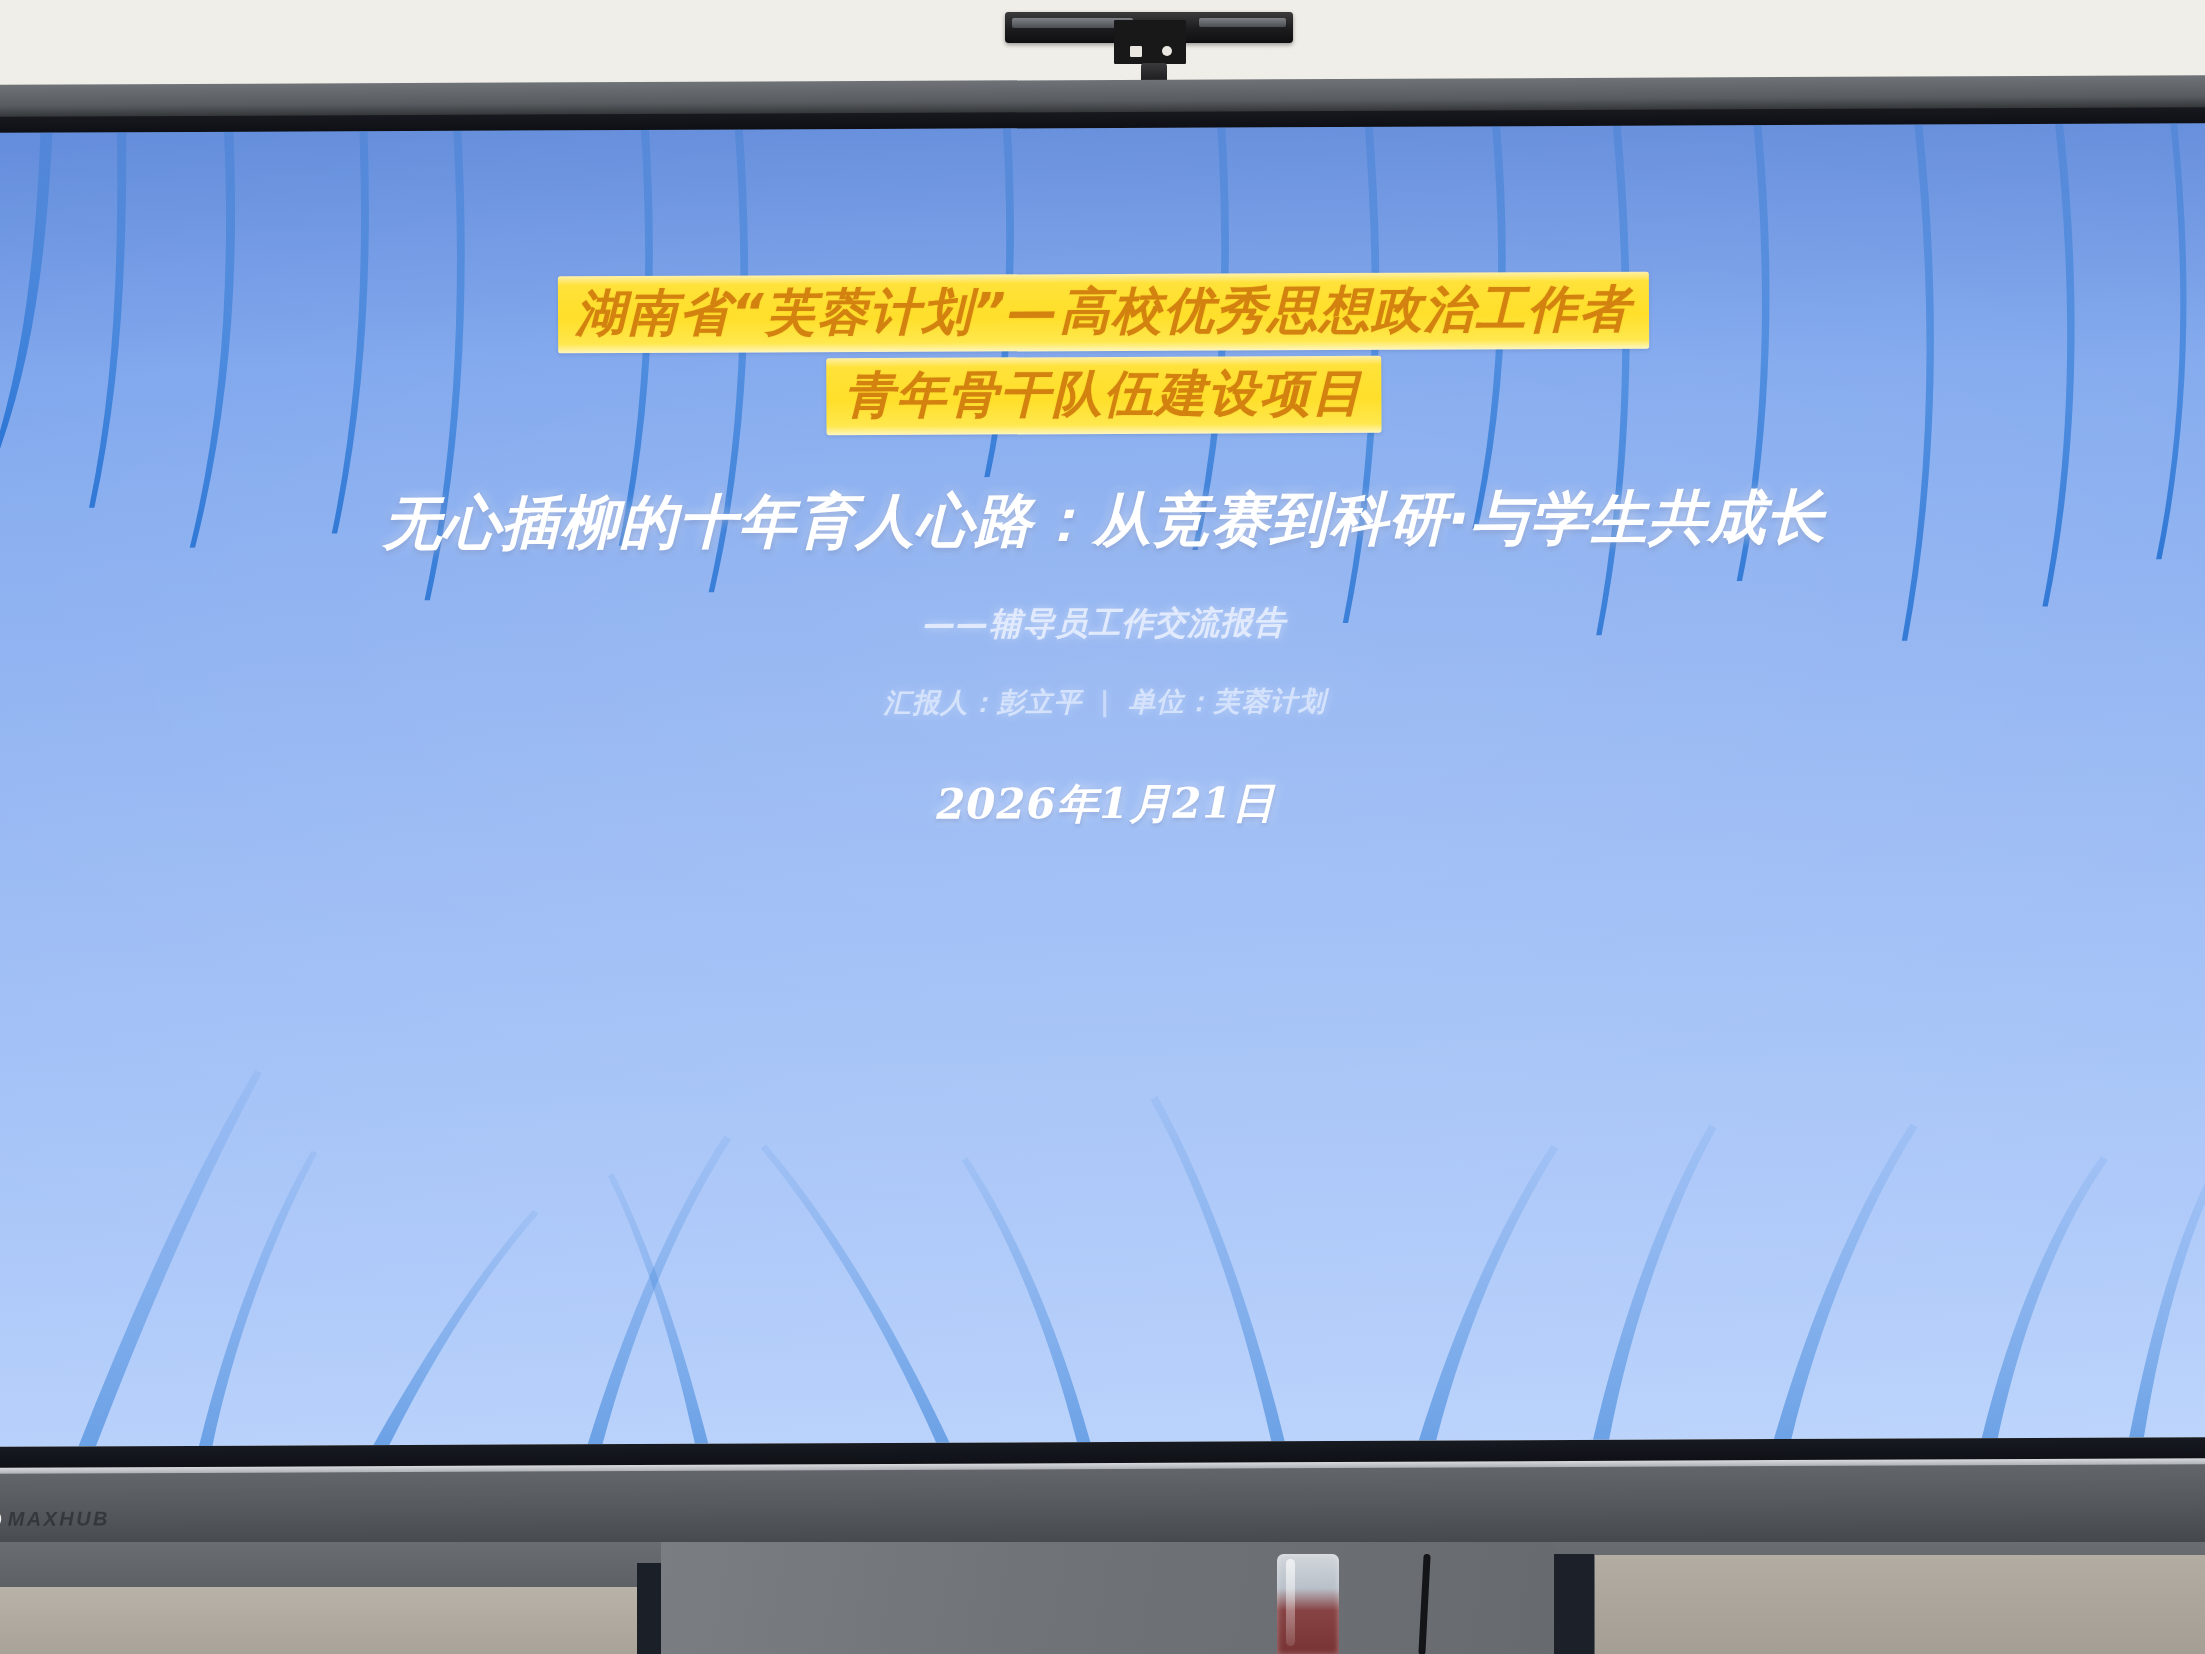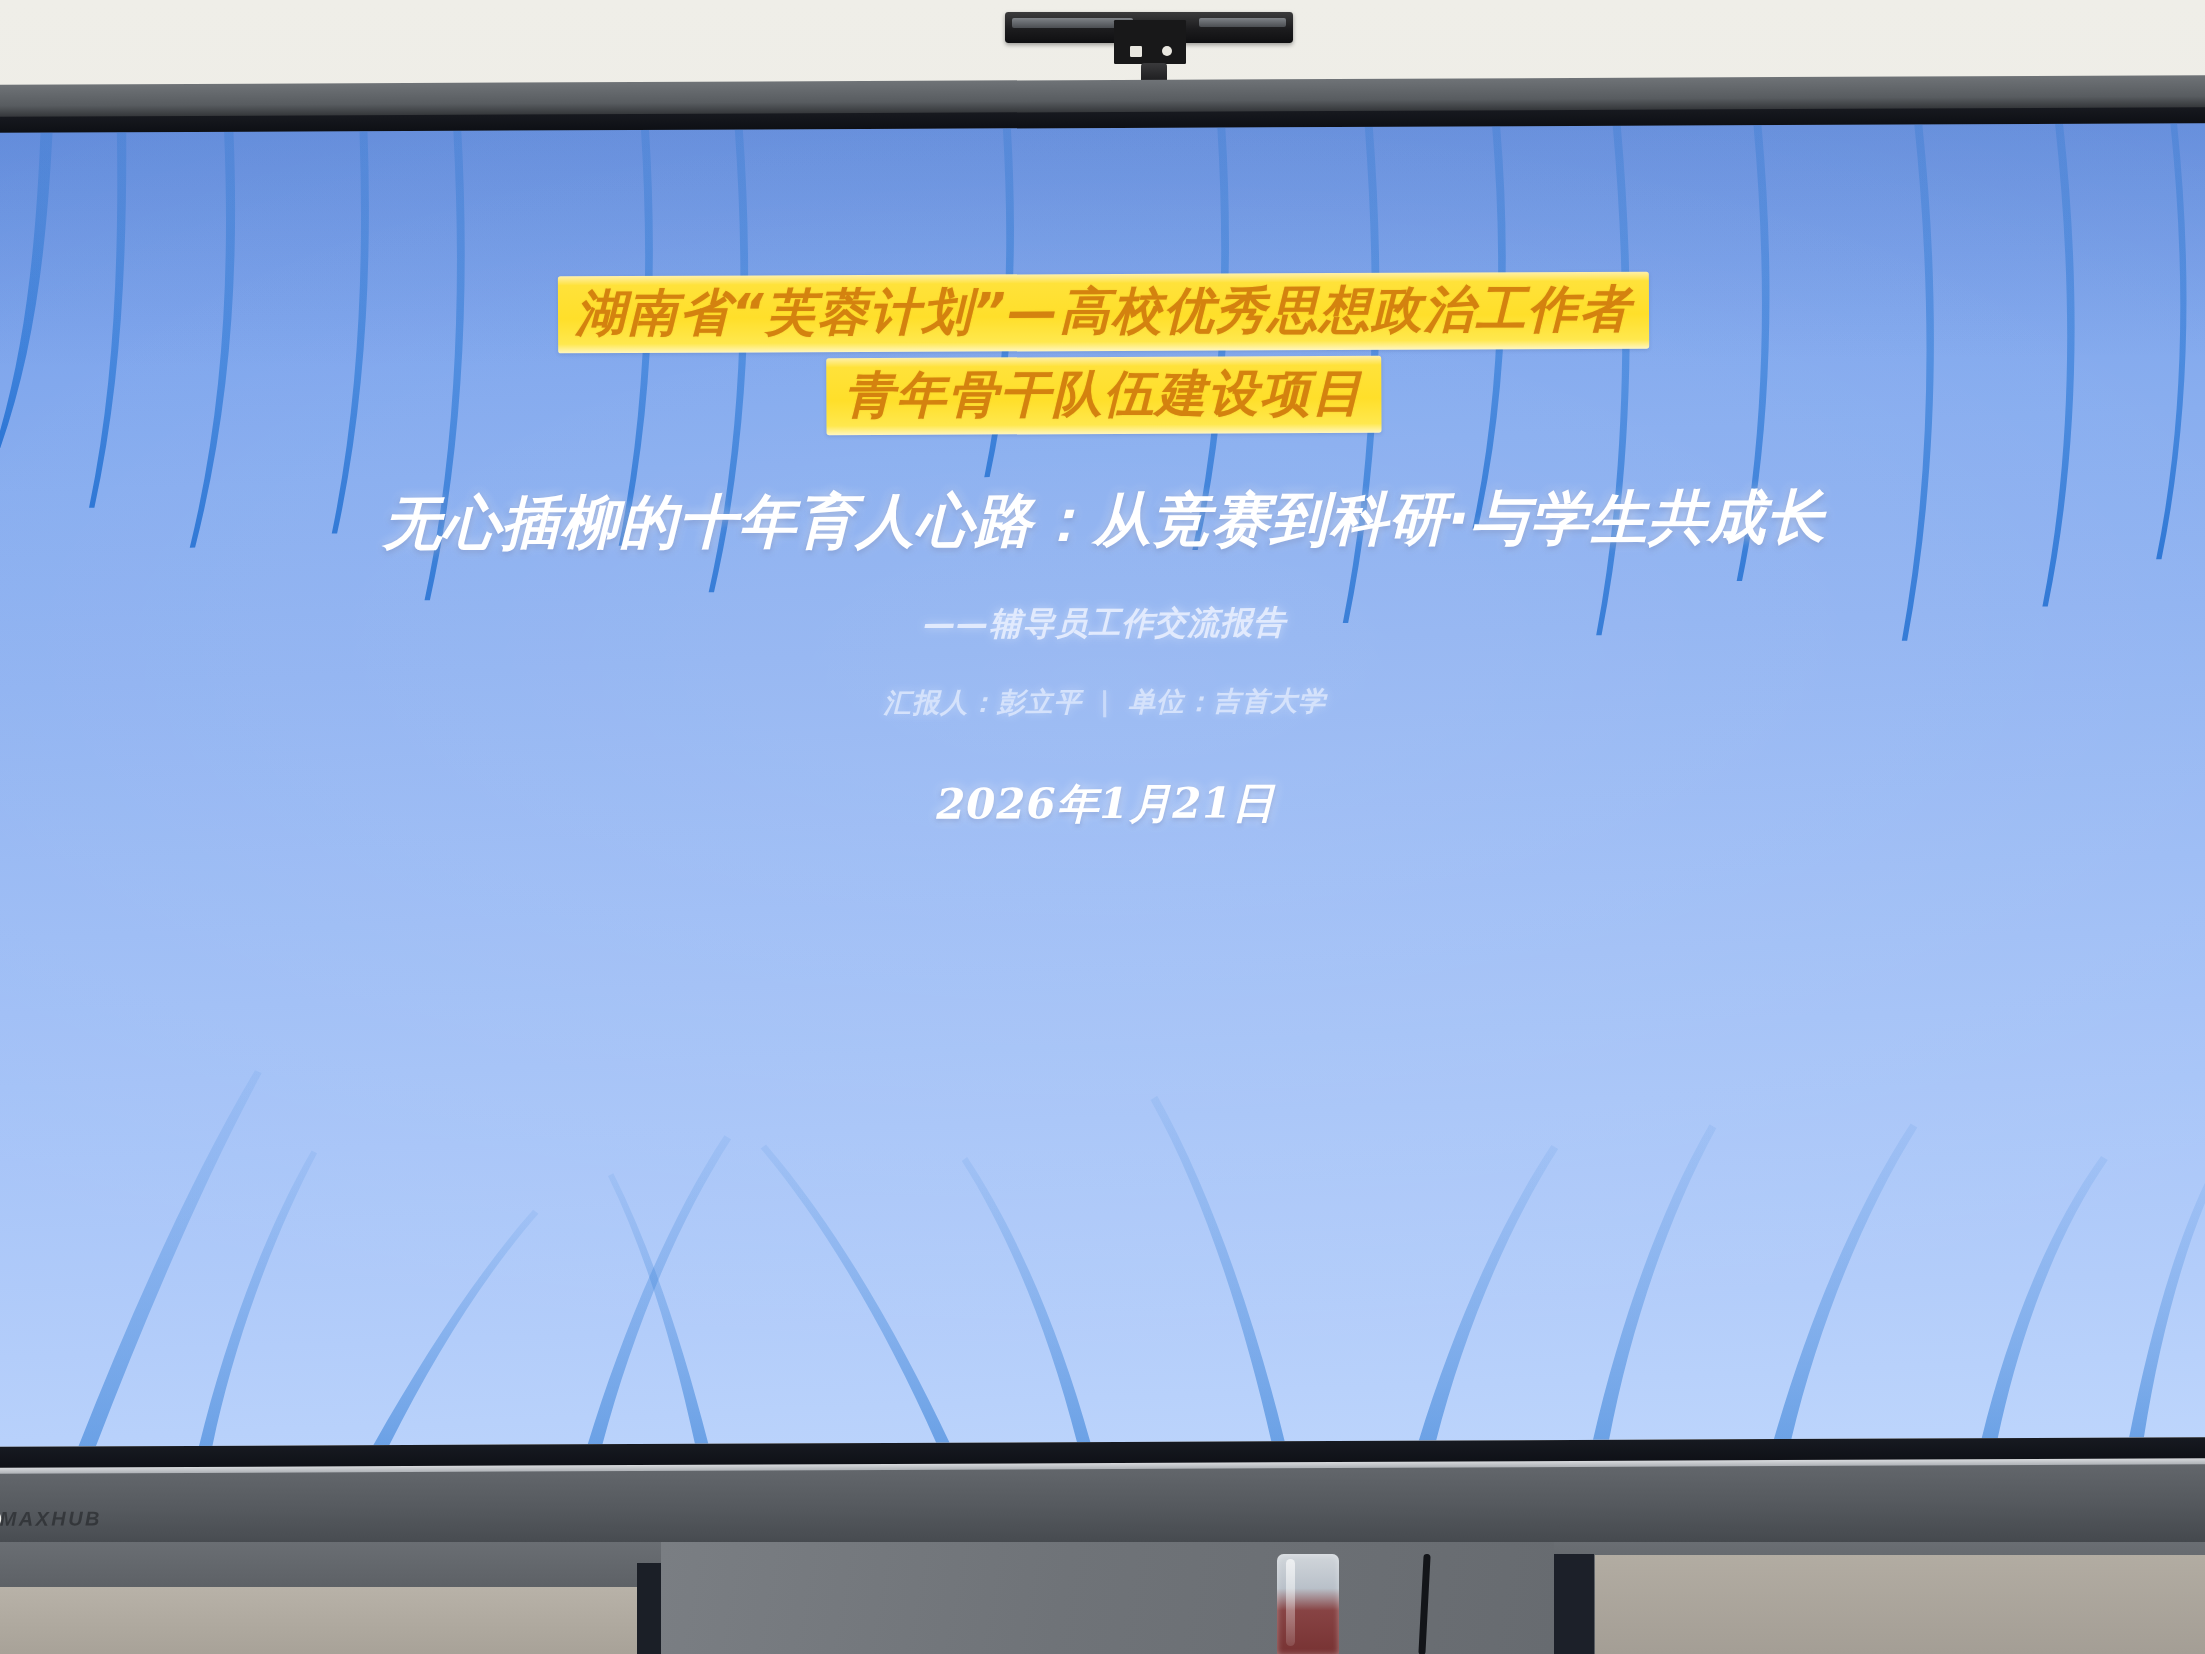--- a/index.html
+++ b/index.html
@@ -155,21 +155,21 @@
   #bezel-bottom{
     position:absolute; left:0; top:1389px; width:100%; height:79px;
     background:linear-gradient(180deg,#62666b 0%,#565a5f 45%,#44484d 100%);
   }
   #brand-logo{
     position:absolute; left:13.4px; top:1420px;
     width:154px; height:28px;
     color:#1d1f22; font-size:20px; font-weight:700; letter-spacing:.12em;
     opacity:.55;
     font-family:"Liberation Sans",sans-serif;
-    display:flex; align-items:center;
+    display:flex; align-items:center;padding-left:8px;
   }
   #brand-dot{
     position:absolute; left:-5.4px; top:1424px; width:20px;height:20px;
     background:#f2f1ec; border-radius:50%;
   }
 
   
   #desk {
     position:absolute; left:0; top:1542px; width:2205px; height:113px;
     background:linear-gradient(180deg,#6a6e73 0%,#5d6166 40%,#585c61 100%);
@@ -281,21 +281,21 @@
         <div class="banner-wrap">
           <div class="banner" id="banner-line-1">湖南省“芙蓉计划”—高校优秀思想政治工作者</div>
           <div class="banner" id="banner-line-2">青年骨干队伍建设项目</div>
         </div>
 
         <div id="main-title">无心插柳的十年育人心路：从竞赛到科研·与学生共成长</div>
 
         <div id="sub-title">——辅导员工作交流报告</div>
 
         <div id="presenter-line">
-          <span>汇报人：</span><span>彭立平</span><span class="sep">|</span><span>单位：</span><span>吉首大学</span>
+          <span>汇报人：</span><span>彭立平</span><span class="sep">|</span><span>单位：</span><span>芙蓉计划</span>
         </div>
 
         <div id="date-line">2026年1月21日</div>
 
       </div>
     </div>
 
     <div id="bezel-bottom-black"></div>
     <div id="bezel-bottom-chrome"></div>
     <div id="bezel-bottom">

